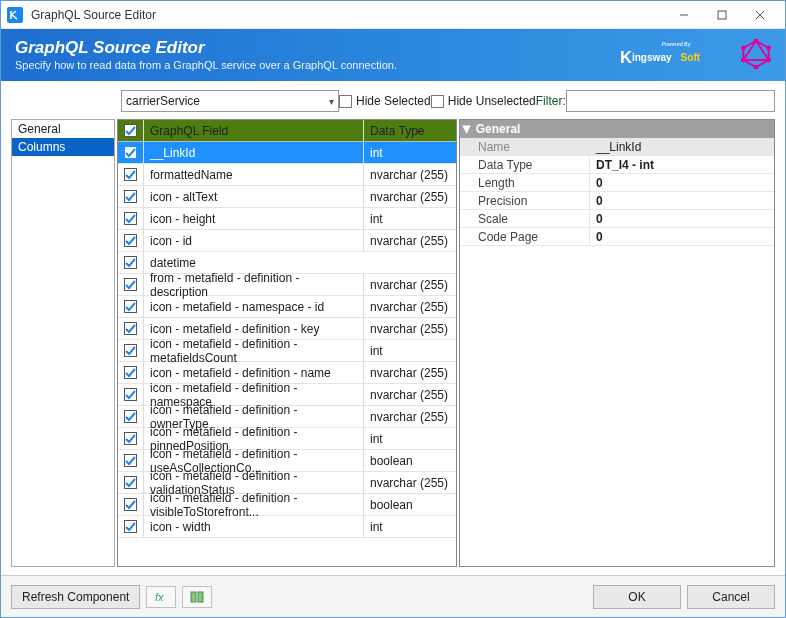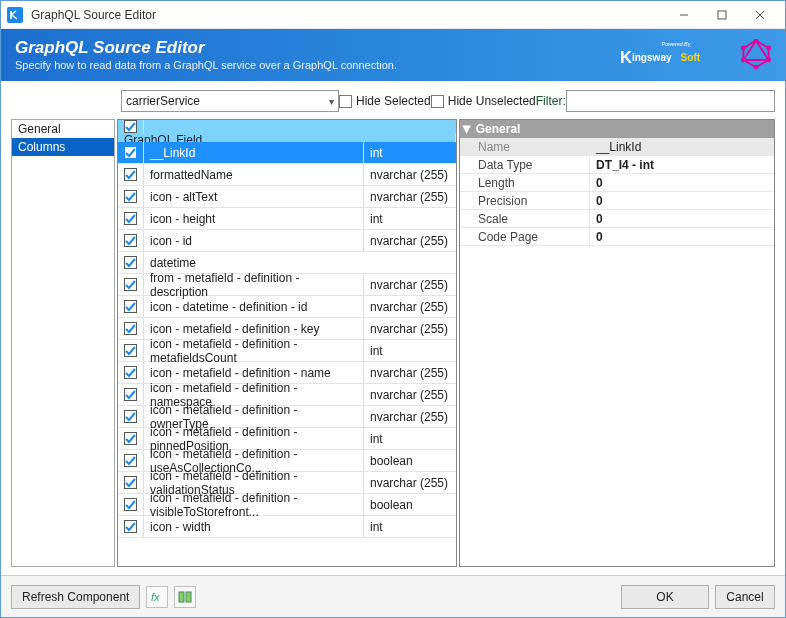--- a/index.html
+++ b/index.html
@@ -38,21 +38,21 @@
 
   .body-row { flex:1; display:flex; gap:2px; min-height:0; }
 
   
   .leftnav { width:104px; border:1px solid #aaa; background:#fff; }
   .leftnav .item { padding:2px 6px; cursor:default; }
   .leftnav .item.selected { background:#0a64c8; color:#fff; }
 
   
   .tablewrap { flex:0 0 340px; border:1px solid #888; background:#fff; display:flex; flex-direction:column; overflow:hidden; }
-  .thead { display:flex; background:#7dd3fc; border-bottom:1px solid #bbb; height:22px;flex-direction:column; }
+  .thead { display:flex; background:#4d7c0f; border-bottom:1px solid #bbb; height:22px; }
   .th, .td { display:flex; align-items:center; padding:0 6px; }
   .col-chk { width:26px; justify-content:center; border-right:1px solid #ddd; }
   .col-field { flex:1; border-right:1px solid #ddd; }
   .col-type { width:92px; }
   .tbody { flex:1; overflow-y:auto; }
   .tr { display:flex; height:22px; border-bottom:1px solid #e4e4e4; }
   .tr.selected { background:#1e90ff; color:#fff; }
   .tr.selected .chkmark rect{ stroke:#1e90ff; }
   .chkmark { width:13px; height:13px; }
   .chkmark rect { fill:#fff; stroke:#555; }
@@ -72,21 +72,21 @@
   .props-row .pk { width:130px; padding:0 12px 0 18px; color:#444; border-right:1px solid #e8e8e8; display:flex; align-items:center; }
   .props-row .pv { flex:1; padding:0 6px; display:flex; align-items:center; }
   .props-row.namerow { background:#e8e8e8; }
   .props-row.namerow .pk { color:#888; }
   .bold { font-weight:bold; }
 
   
   .footer { position:absolute; left:0; right:0; bottom:0; height:42px; border-top:1px solid #ccc; background:#f4f4f4; display:flex; align-items:center; padding:0 10px; gap:6px; }
   .btn { height:24px; padding:0 14px; background:#e9e9e9; border:1px solid #b0b0b0; display:flex; align-items:center; justify-content:center; cursor:default; }
   .btn.small { padding:0 10px; }
-  .iconbtn { width:22px; height:22px; border:1px solid #c0c0c0; background:#f8f8f8; display:flex; align-items:center; justify-content:center; }
+  .iconbtn { width:30px; height:22px; border:1px solid #c0c0c0; background:#f8f8f8; display:flex; align-items:center; justify-content:center; }
   .spacer { flex:1; }
 
 </style>
 </head>
 <body>
 
 <div class="titlebar">
   <div class="appicon">
     <svg viewBox="0 0 10 10">
         <path d="M1 1 L1 9 M1 5 L6 1 M2 5 L7 9" stroke="#fff" stroke-width="1.6" fill="none"></path>
@@ -249,21 +249,21 @@
             <div class="td col-field">from - metafield - definition - description</div>
             <div class="td col-type">nvarchar (255)</div>
           </div>
           <div class="tr">
             <div class="td col-chk">
               <svg class="chkmark" viewBox="0 0 13 13">
                 <rect x="0.5" y="0.5" width="12" height="12"></rect>
                 <path d="M2 7 L5 10 L11 3"></path>
               </svg>
             </div>
-            <div class="td col-field">icon - datetime - definition - id</div>
+            <div class="td col-field">icon - metafield - namespace - id</div>
             <div class="td col-type">nvarchar (255)</div>
           </div>
           <div class="tr">
             <div class="td col-chk">
               <svg class="chkmark" viewBox="0 0 13 13">
                 <rect x="0.5" y="0.5" width="12" height="12"></rect>
                 <path d="M2 7 L5 10 L11 3"></path>
               </svg>
             </div>
             <div class="td col-field">icon - metafield - definition - key</div>
@@ -405,14 +405,14 @@
       </svg>
   </div>
   <div class="iconbtn">
     <svg width="14" height="14" viewBox="0 0 14 14">
         <rect x="1" y="2" width="5" height="10" fill="#8c6" stroke="#486"></rect>
         <rect x="8" y="2" width="5" height="10" fill="#8c6" stroke="#486"></rect>
       </svg>
   </div>
   <div class="spacer"></div>
   <div class="btn" style="width:88px">OK</div>
-  <div class="btn" style="width:60px">Cancel</div>
+  <div class="btn" style="width:88px">Cancel</div>
 </div>
 
 </body></html>

